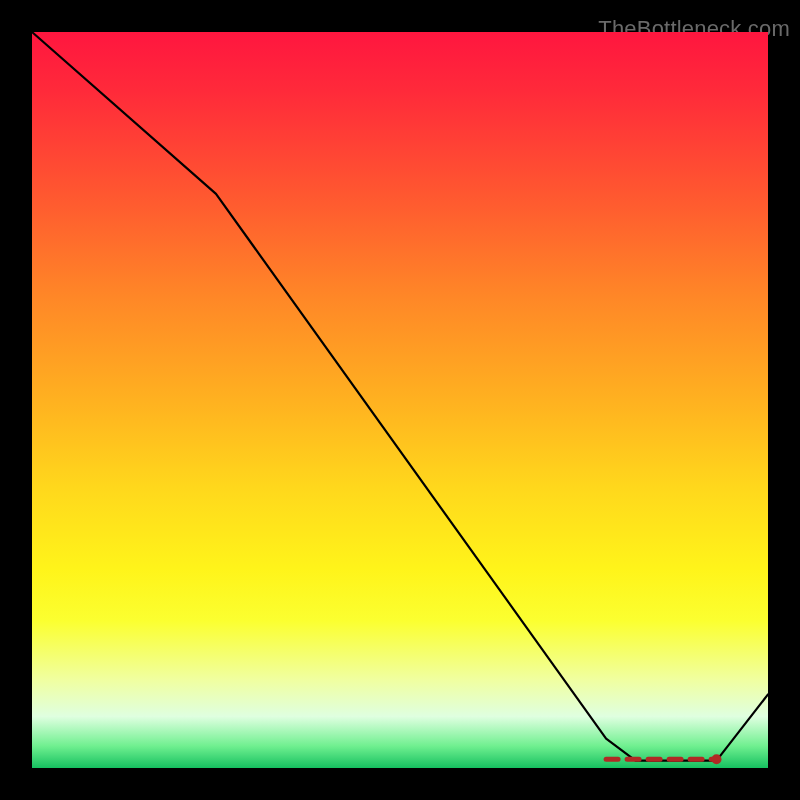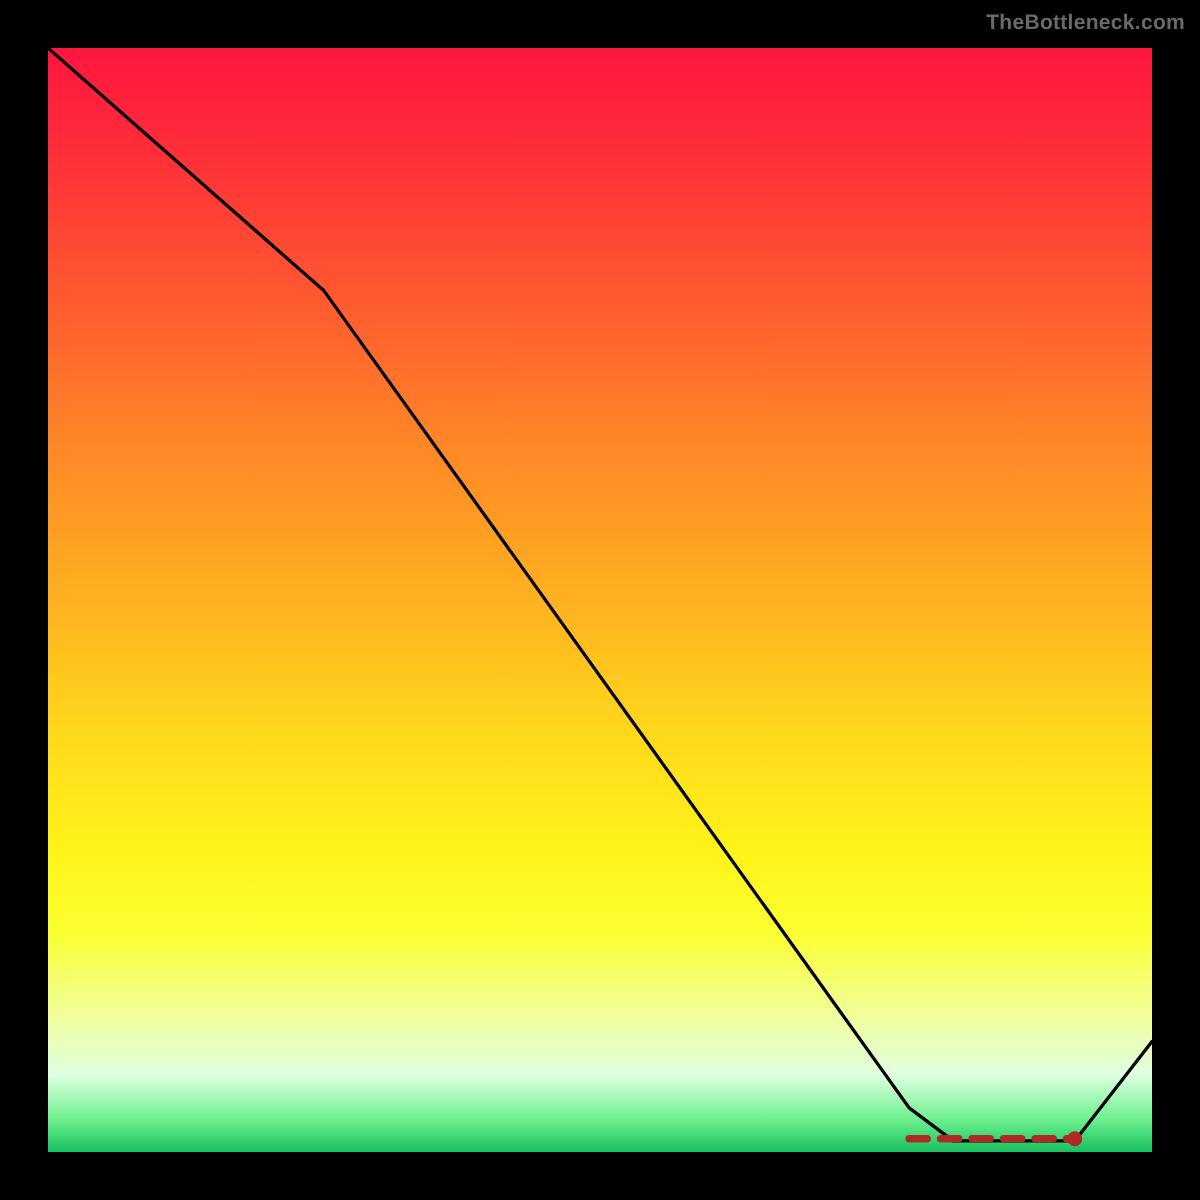--- a/index.html
+++ b/index.html
@@ -33,25 +33,25 @@
       #fff41a 73%,
       #fbff30 80%,
       #f0ffa0 88%,
       #dfffe0 93%,
       #70f090 97%,
       #16c060 100%
     );
   }
   .watermark {
     position: absolute;
-    top: 6px;
+    top: 16px;
     right: 10px;
     color: #6a6a6a;
-    font-size: 14px;
-    font-weight: 700;
+    font-size: 22px;
+    font-weight: 400;
     letter-spacing: 0.2px;
     user-select: none;
   }
   svg.curve {
     position: absolute;
     left: 0;
     top: 0;
     width: 736px;
     height: 736px;
     overflow: visible;

